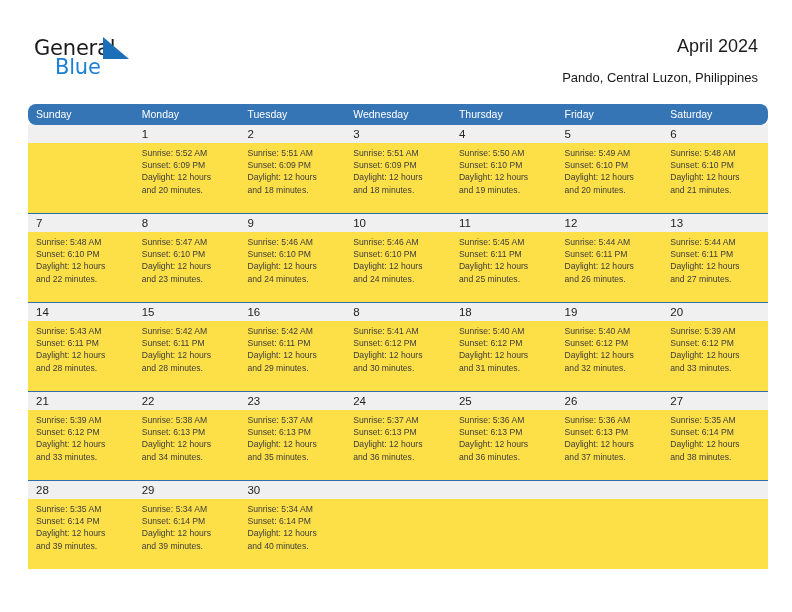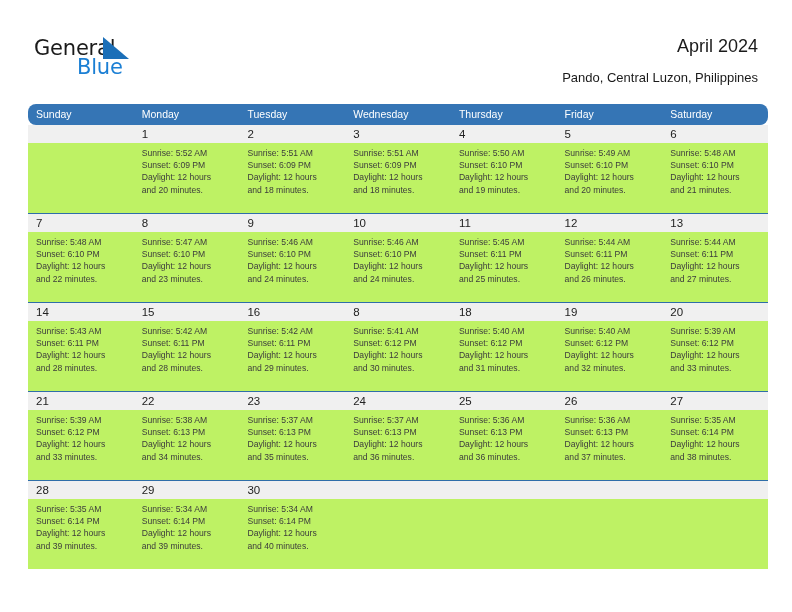--- a/index.html
+++ b/index.html
@@ -37,21 +37,21 @@
     left: 0;
     top: 0;
     font-size: 21px;
     letter-spacing: -0.2px;
     color: #1a1a1a;
     font-family: "DejaVu Sans", sans-serif;
     line-height: 24px;
   }
   .brand-blue {
     position: absolute;
-    left: 43px;
+    left: 21px;
     top: 19px;
     font-size: 21px;
     letter-spacing: -0.2px;
     color: #1b7fd4;
     font-family: "DejaVu Sans", sans-serif;
     line-height: 24px;
   }
   .brand-triangle {
     position: absolute;
     left: 69px;
@@ -122,21 +122,21 @@
     flex: 1 1 0;
     padding-left: 8px;
     box-sizing: border-box;
     font-size: 11.5px;
     line-height: 18px;
     color: #222222;
   }
   .detail-band {
     display: flex;
     height: 70px;
-    background: #bef264;
+    background: #fde047;
   }
   .detail-cell {
     flex: 1 1 0;
     padding-left: 8px;
     padding-top: 4px;
     padding-right: 4px;
     box-sizing: border-box;
     font-size: 8.6px;
     line-height: 12.2px;
     color: #3c3c3c;

